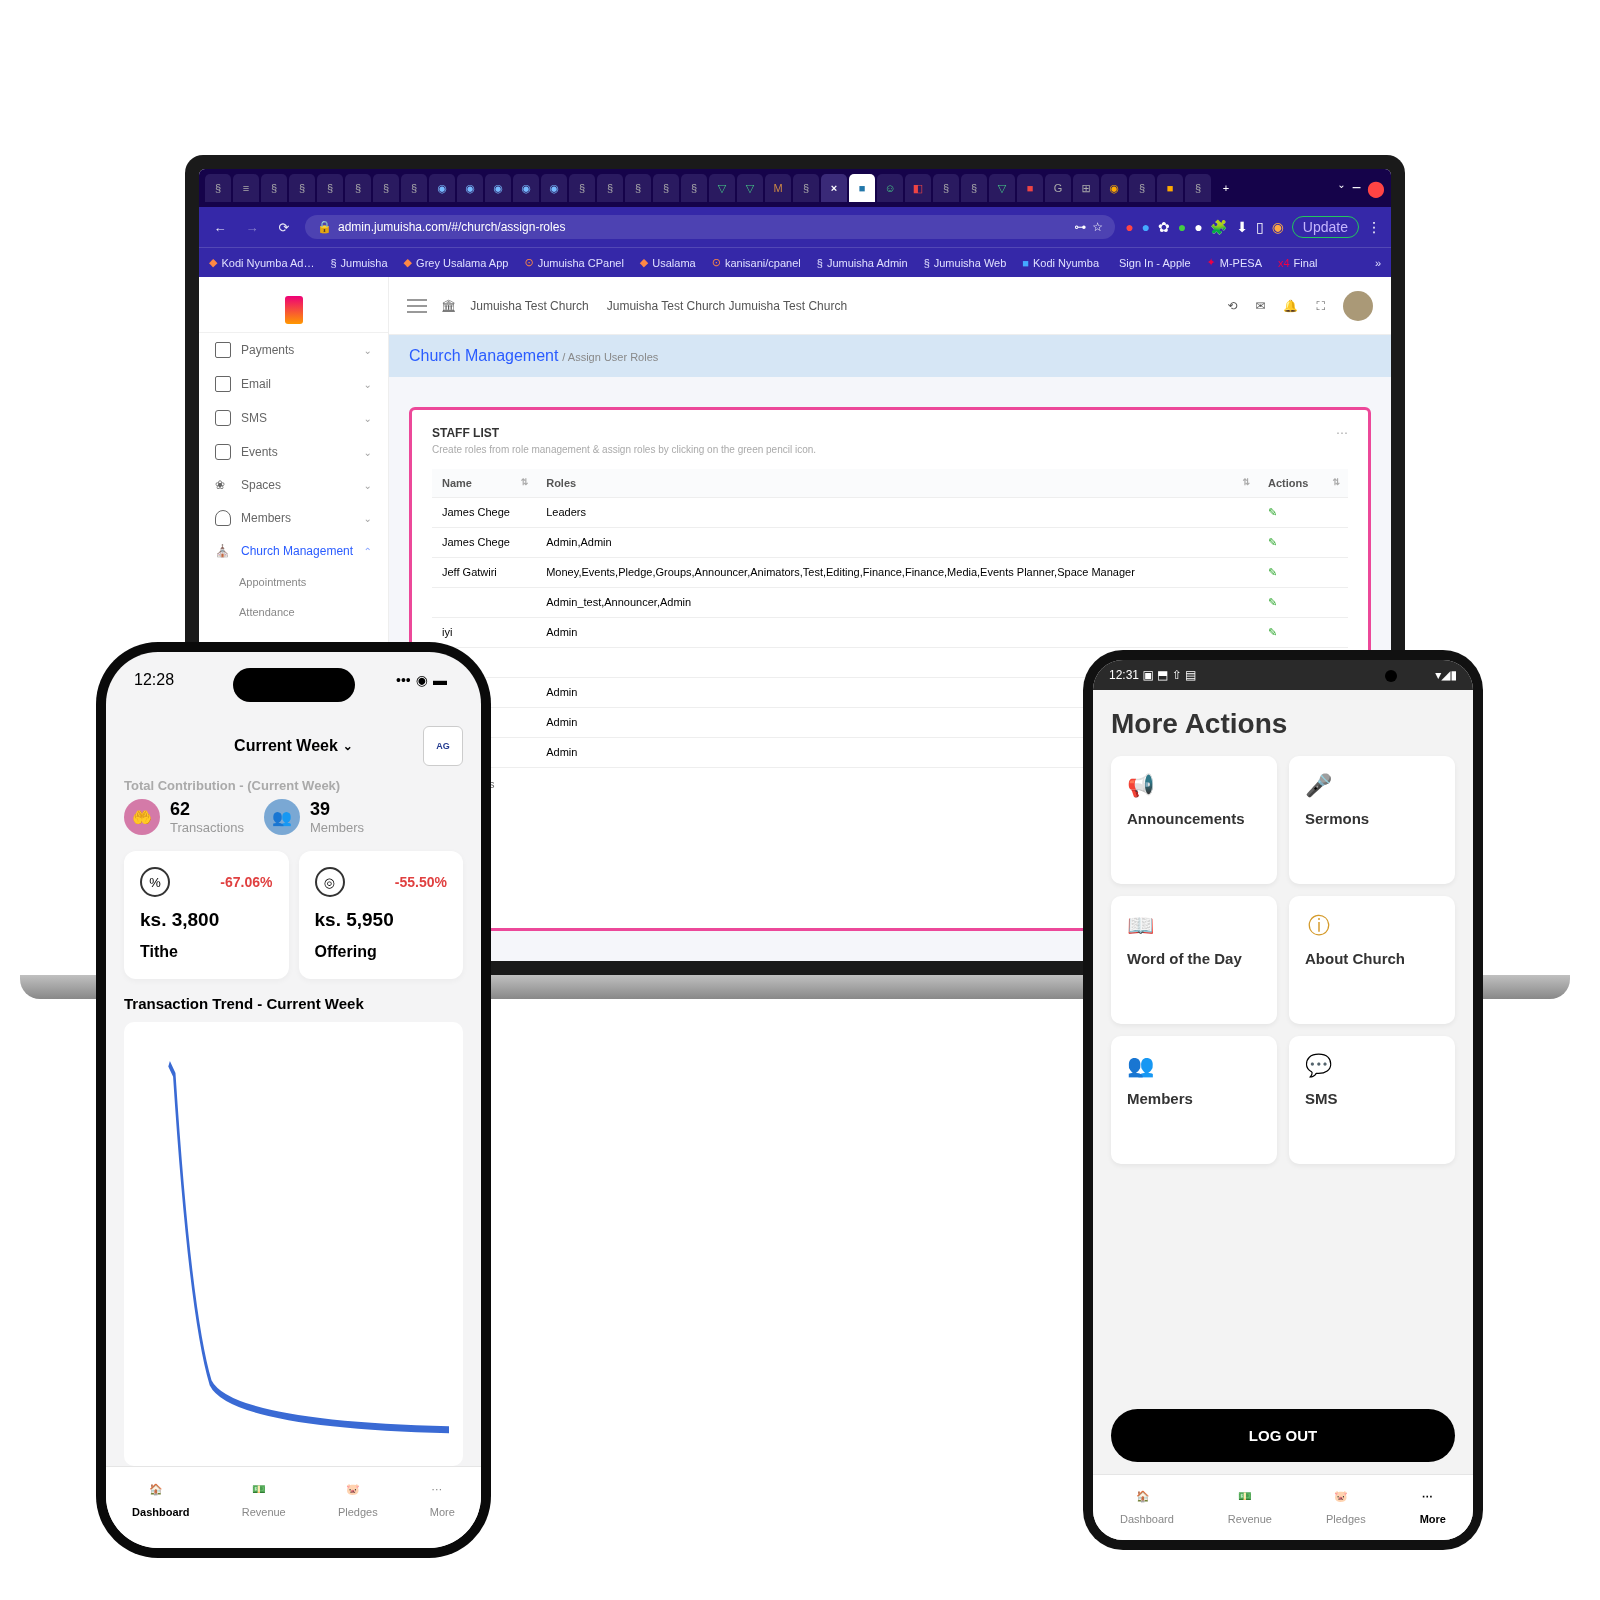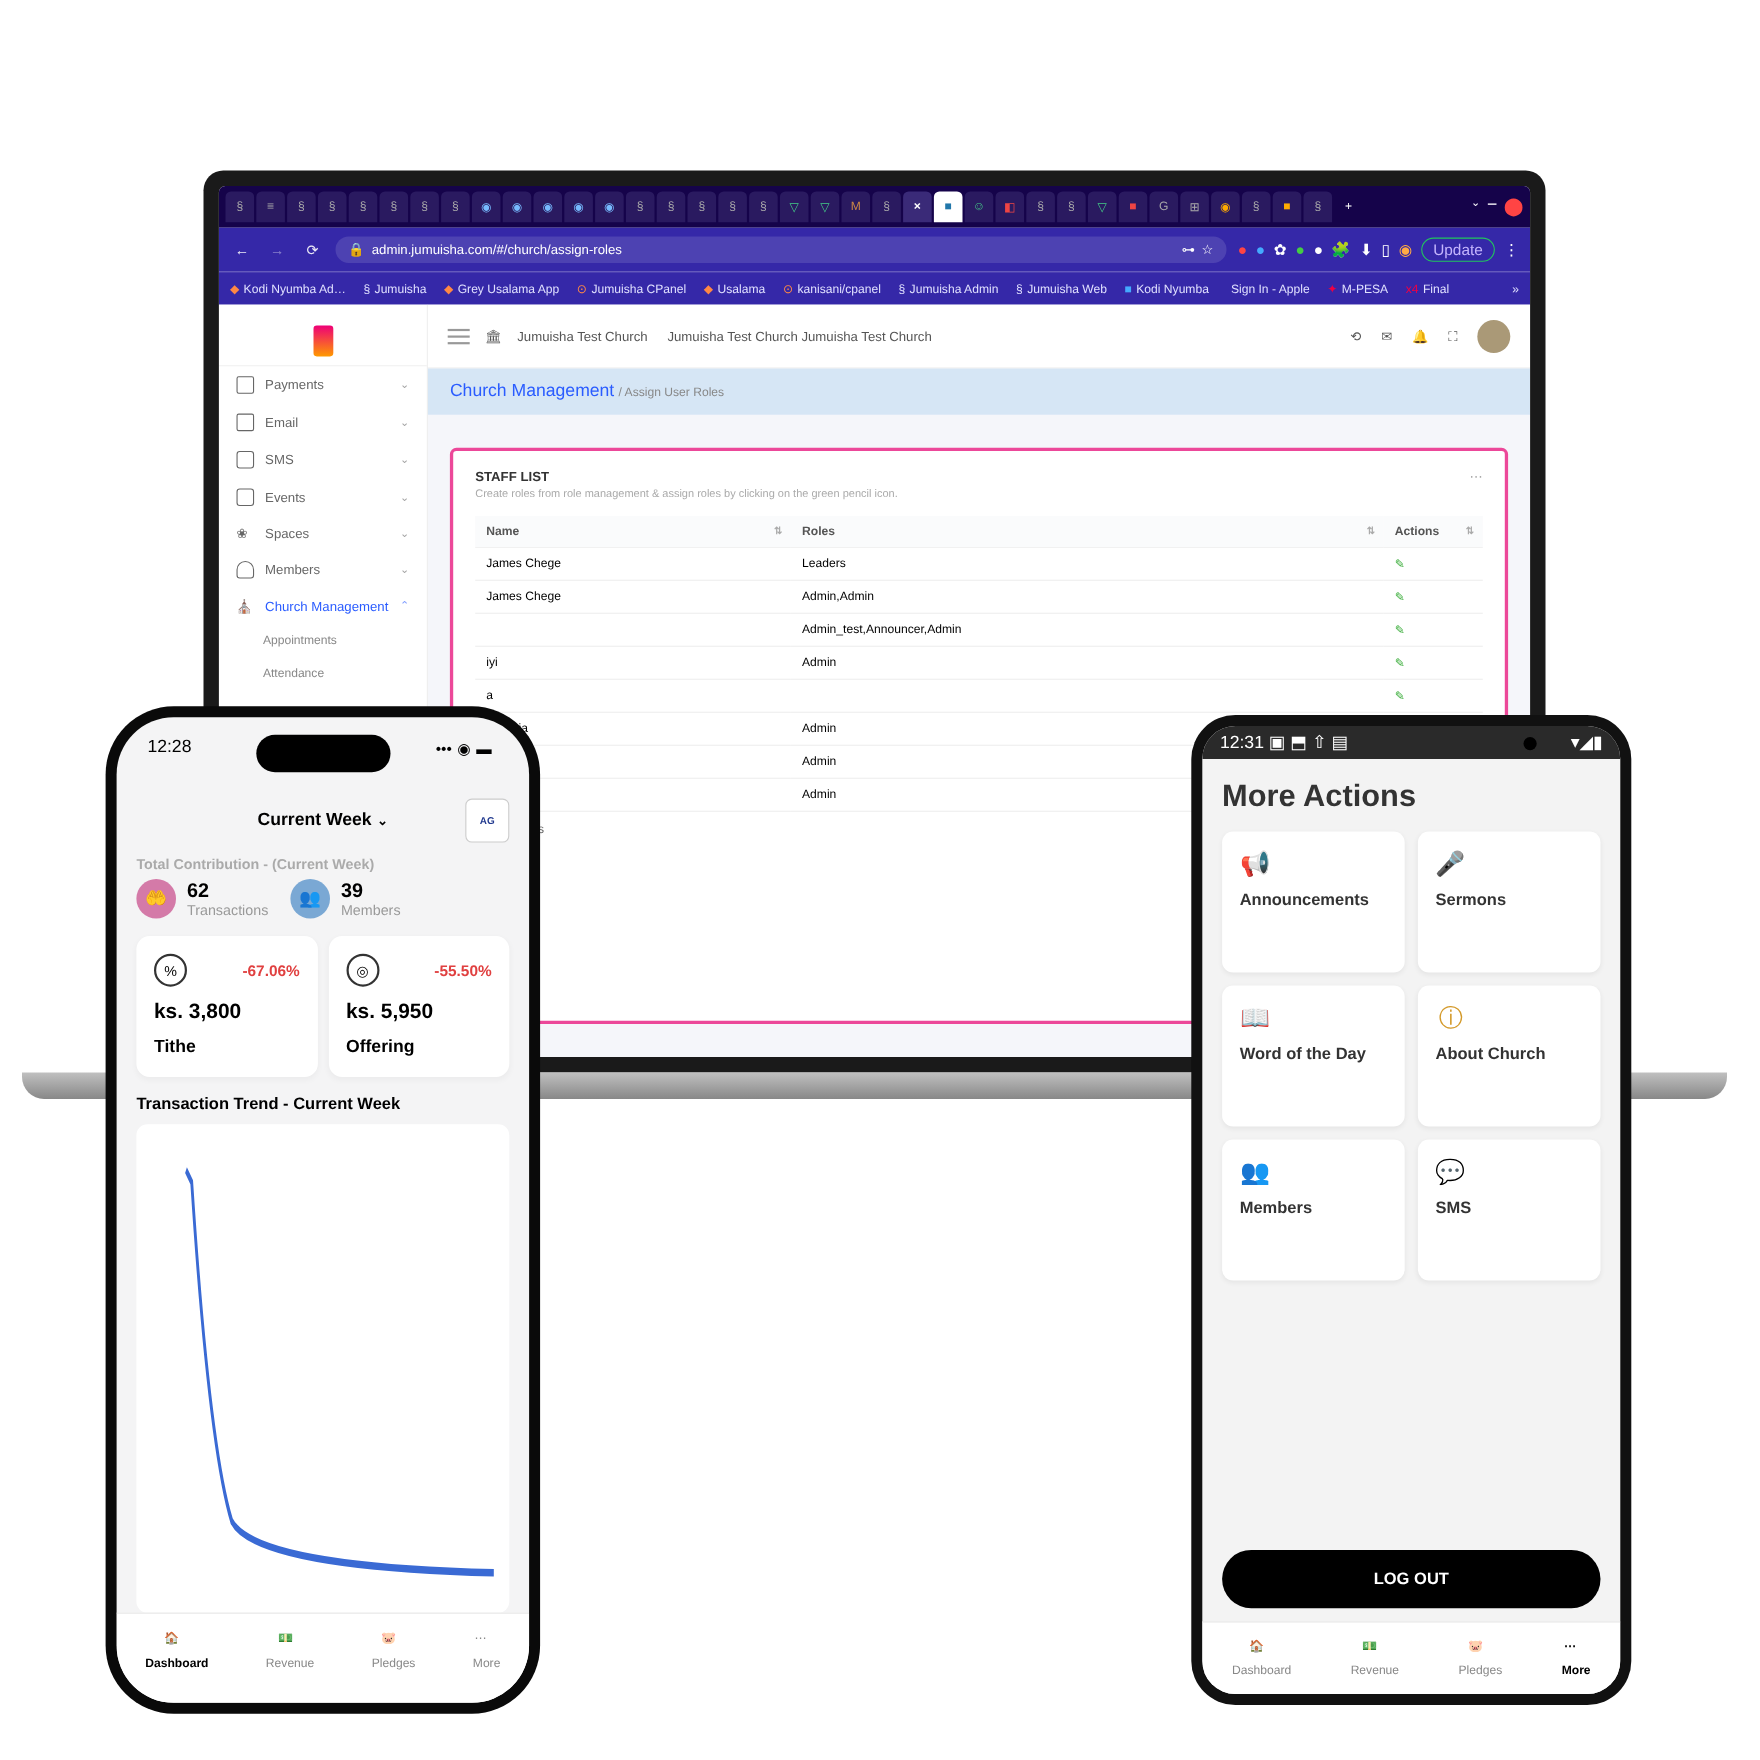--- a/index.html
+++ b/index.html
@@ -94,21 +94,21 @@
 .chart-box { background: #fff; border-radius: 10px; flex: 1; min-height: 170px; position: relative; padding: 14px; }
 .chart-box svg { width: 100%; height: 100%; }
 .ios-tabbar { height: 82px; background: #fff; border-top: 1px solid #e5e5e5; display: flex; justify-content: space-around; align-items: center; padding-bottom: 14px; }
 .tab-item { display: flex; flex-direction: column; align-items: center; gap: 3px; font-size: 11px; color: #888; cursor: pointer; }
 .tab-item.active { color: #000; font-weight: 700; }
 .tab-ico { width: 22px; height: 20px; position: relative; }
 
 
 .android { position: absolute; left: 1083px; top: 650px; width: 400px; height: 900px; background: #111; border-radius: 40px; padding: 10px; }
 .android-screen { width: 100%; height: 100%; background: #f3f3f3; border-radius: 30px; overflow: hidden; display: flex; flex-direction: column; position: relative; }
-.and-status { height: 30px; background: #2a2a2a; color: #fff; display: flex; justify-content: space-between; align-items: center; padding: 0 16px; font-size: 16px; }
+.and-status { height: 30px; background: #2a2a2a; color: #fff; display: flex; justify-content: space-between; align-items: center; padding: 0 16px; font-size: 12px; }
 .and-cam { position: absolute; top: 10px; right: 76px; width: 12px; height: 12px; background: #000; border-radius: 50%; z-index: 4; }
 .and-content { flex: 1; padding: 18px 18px 0; display: flex; flex-direction: column; }
 .and-title { font-size: 28px; font-weight: 700; margin-bottom: 16px; color: #333; }
 .grid2 { display: grid; grid-template-columns: 1fr 1fr; gap: 12px; }
 .act-card { background: #fff; border-radius: 10px; padding: 16px; height: 128px; box-shadow: 0 2px 5px rgba(0,0,0,0.06); cursor: pointer; display: flex; flex-direction: column; }
 .act-ico { width: 28px; height: 28px; margin-bottom: 10px; display: flex; align-items: center; justify-content: center; font-size: 22px; }
 .act-lbl { font-size: 15px; font-weight: 700; color: #333; }
 .logout-btn { background: #000; color: #fff; text-align: center; padding: 18px; border-radius: 30px; font-weight: 700; font-size: 15px; margin: auto 0 12px; cursor: pointer; }
 .and-tabbar { height: 66px; background: #fff; border-top: 1px solid #e5e5e5; display: flex; justify-content: space-around; align-items: center; }
 </style>
@@ -329,20 +329,25 @@
                   <td>James Chege</td>
                   <td>Leaders</td>
                   <td class="action"><span style="cursor:pointer">✎</span></td>
                 </tr>
                 <tr>
                   <td>James Chege</td>
                   <td>Admin,Admin</td>
                   <td class="action"><span style="cursor:pointer">✎</span></td>
                 </tr>
                 <tr>
+                  <td>Jeff Gatwiri</td>
+                  <td>Money,Events,Pledge,Groups,Announcer,Animators,Test,Editing,Finance,Finance,Media,Events Planner,Space Manager</td>
+                  <td class="action"><span style="cursor:pointer">✎</span></td>
+                </tr>
+                <tr>
                   <td></td>
                   <td>Admin_test,Announcer,Admin</td>
                   <td class="action"><span style="cursor:pointer">✎</span></td>
                 </tr>
                 <tr>
                   <td>iyi</td>
                   <td>Admin</td>
                   <td class="action"><span style="cursor:pointer">✎</span></td>
                 </tr>
                 <tr>

